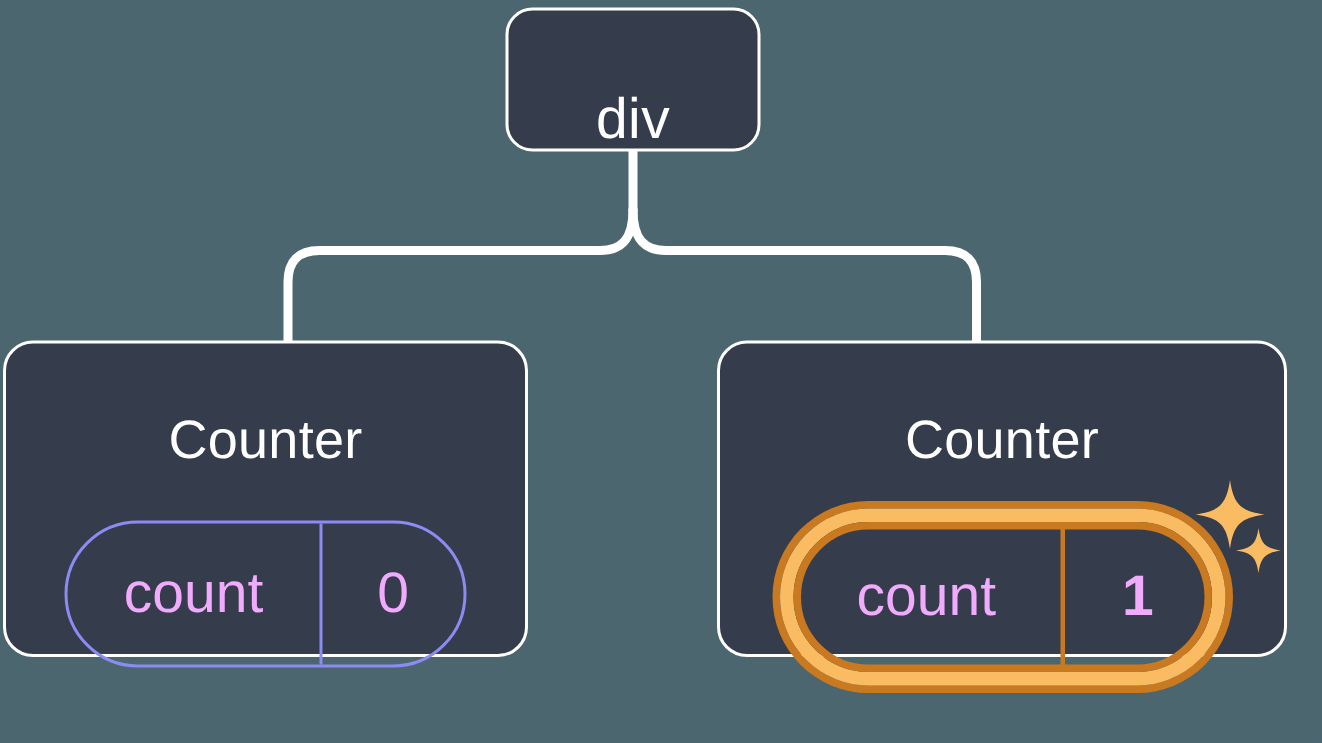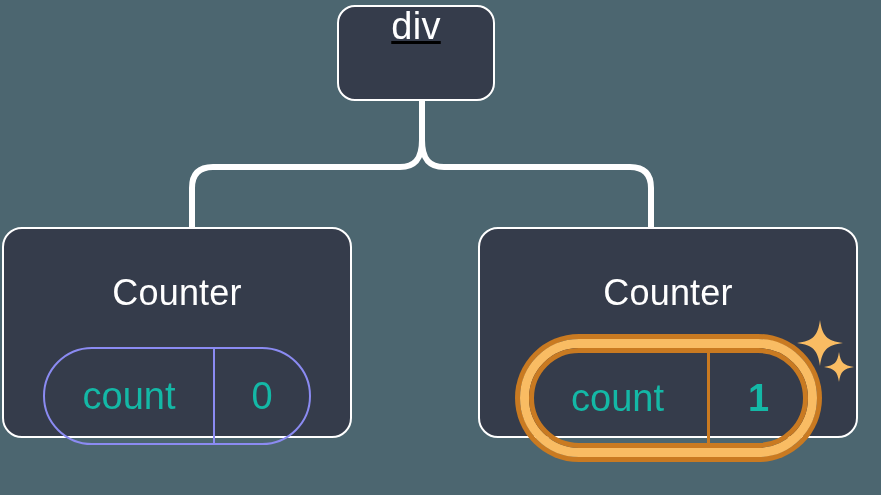--- a/index.html
+++ b/index.html
@@ -32,26 +32,25 @@
   .node {
     position: absolute;
     box-sizing: border-box;
     background: #353c4b;
     border: 2px solid #ffffff;
     border-radius: 18px;
   }
   .node-root {
     left: 337px;
     top: 5px;
-    width: 158px;
+    width: 170px;
     height: 96px;
     display: flex;
-    align-items: flex-start;
+    align-items: flex-end;
     justify-content: center;
-    text-decoration: underline;
   }
   .node-label-root {
     color: #ffffff;
     font-size: 38px;
     font-weight: 400;
     letter-spacing: 0.3px;
     line-height: 1;
   }
   .node-child {
     top: 227px;
@@ -102,21 +101,21 @@
     border-radius: 59px;
     outline: 5px solid #c97a21;
     outline-offset: -14px;
     box-shadow: 0 0 0 5px #c97a21;
   }
 
   .pill-cell {
     display: flex;
     align-items: center;
     justify-content: center;
-    color: #14b8a6;
+    color: #f0abfc;
     font-size: 38px;
     font-weight: 400;
     line-height: 1;
     white-space: nowrap;
   }
   .pill-key {
     width: 168px;
   }
   .pill-val {
     width: 94px;

